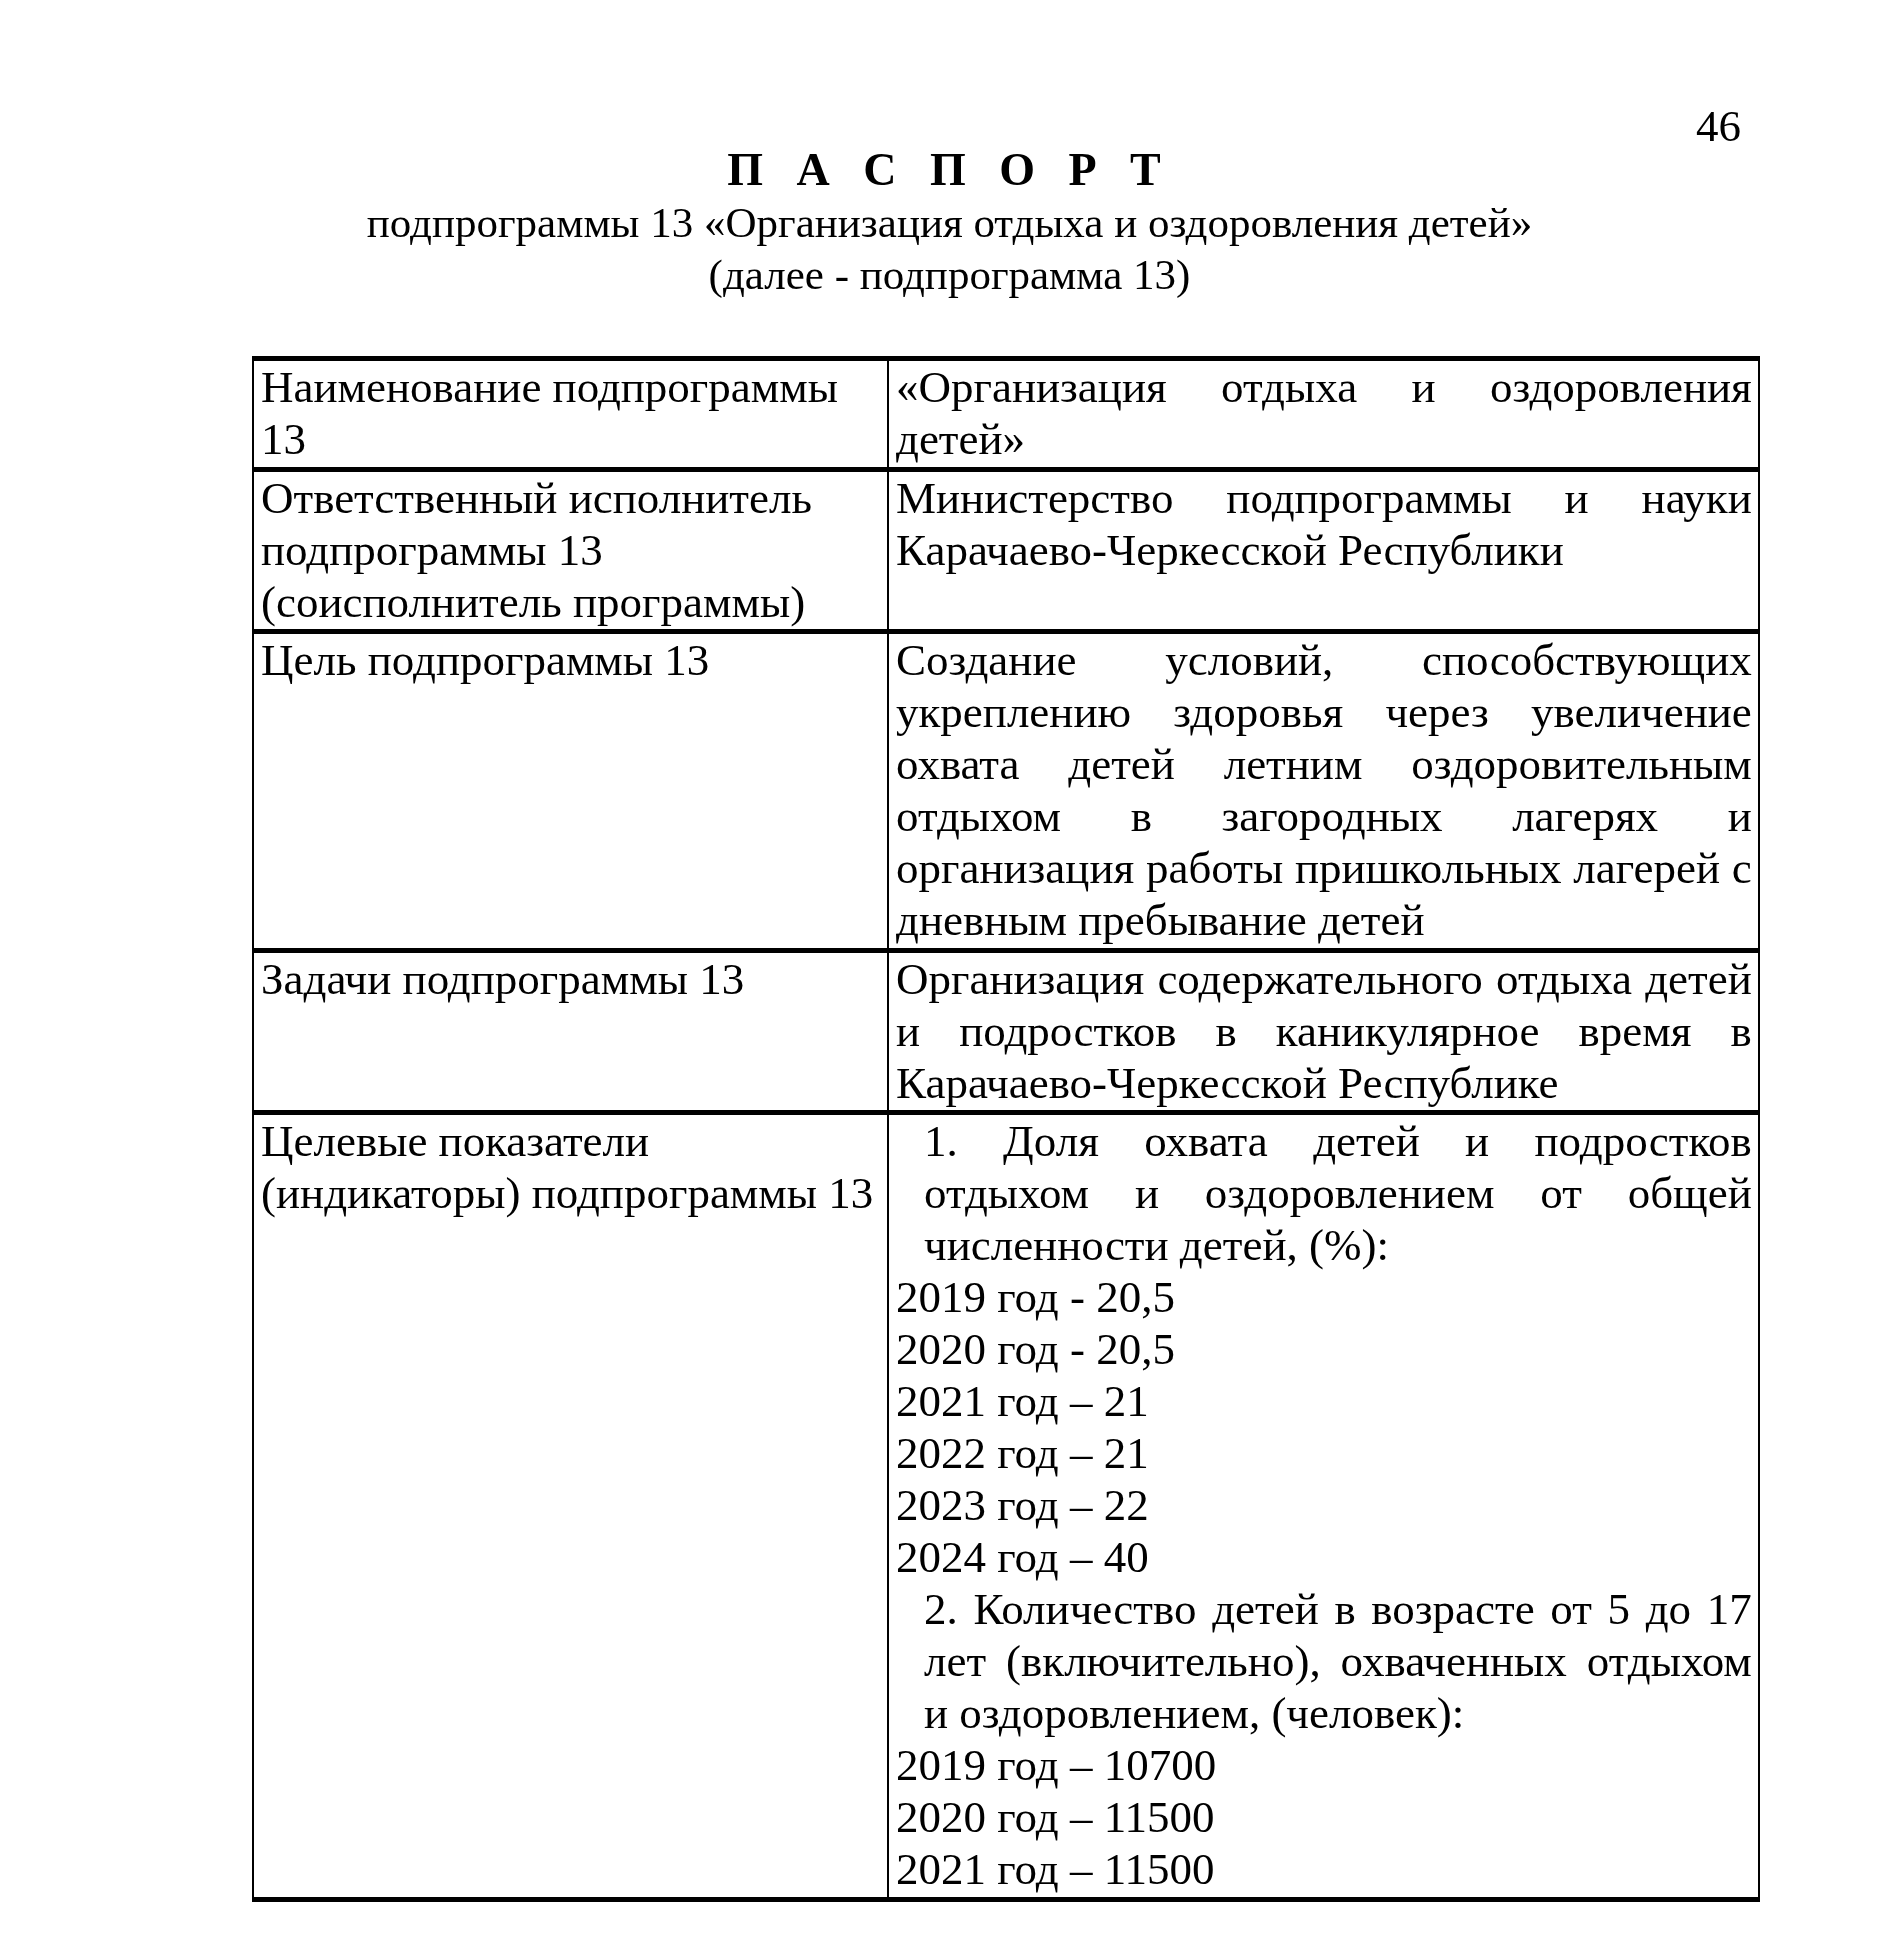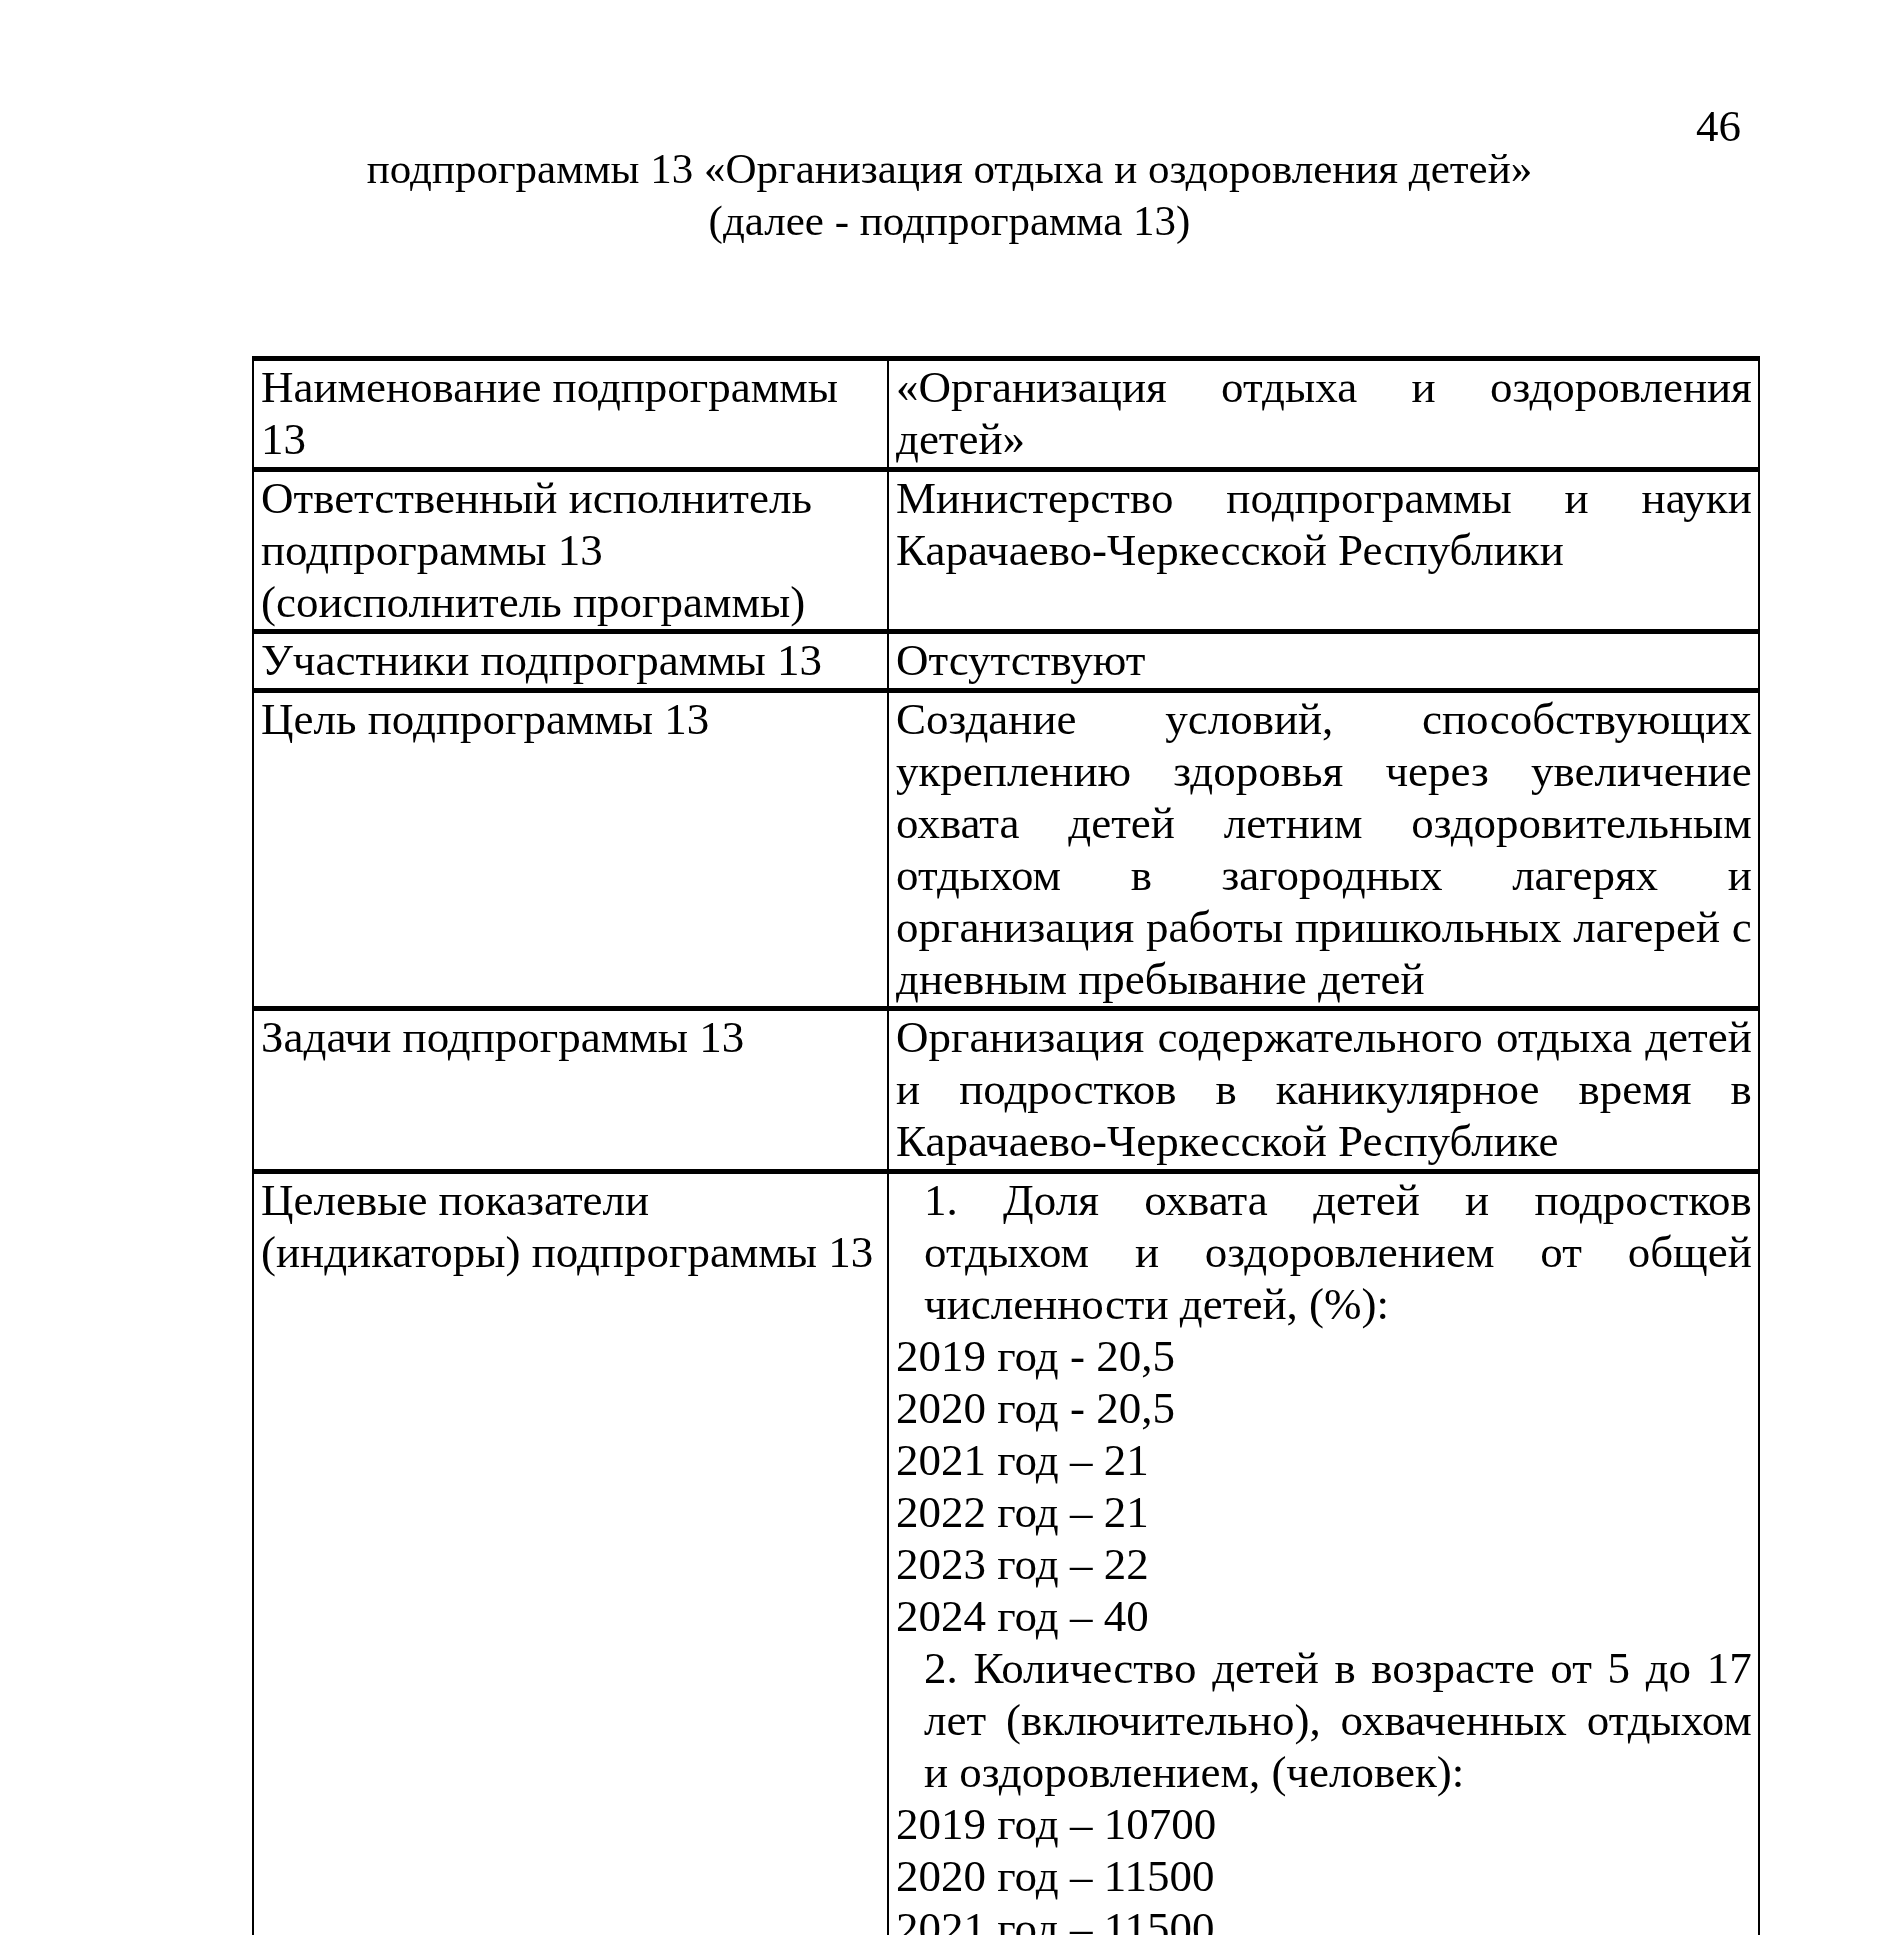--- a/index.html
+++ b/index.html
@@ -36,41 +36,38 @@
   td.value { text-align: justify; }
   .line { display: block; text-align: left; }
   .para { display: block; text-align: justify; margin-left: 28px; }
 </style>
 </head>
 <body>
 
 <div class="page-number">46</div>
 
 <div class="title-block">
+  <div class="title">П А С П О Р Т</div>
   <div class="subtitle">подпрограммы 13 «Организация отдыха и оздоровления детей»</div>
   <div class="subtitle">(далее - подпрограмма 13)</div>
 </div>
 
 <table class="passport">
   <colgroup>
       <col class="c1">
       <col class="c2">
     </colgroup>
   <tbody>
     <tr>
       <td class="label" style="hyphens:manual;">Наименование подпрограммы 13</td>
       <td class="value">«Организация отдыха и оздоровления детей»</td>
     </tr>
     <tr>
       <td class="label">Ответственный исполнитель подпрограммы 13 (соисполнитель программы)</td>
       <td class="value">Министерство подпрограммы и науки Карачаево-Черкесской Республики</td>
-    </tr>
-    <tr>
-      <td class="label">Участники подпрограммы 13</td>
-      <td class="value">Отсутствуют</td>
     </tr>
     <tr>
       <td class="label">Цель подпрограммы 13</td>
       <td class="value">Создание условий, способствующих укреплению здоровья через увеличение охвата детей летним оздоровительным отдыхом в загородных лагерях и организация работы пришкольных лагерей с дневным пребывание детей</td>
     </tr>
     <tr>
       <td class="label">Задачи подпрограммы 13</td>
       <td class="value">Организация содержательного отдыха детей и подростков в каникулярное время в Карачаево-Черкесской Республике</td>
     </tr>
     <tr>

